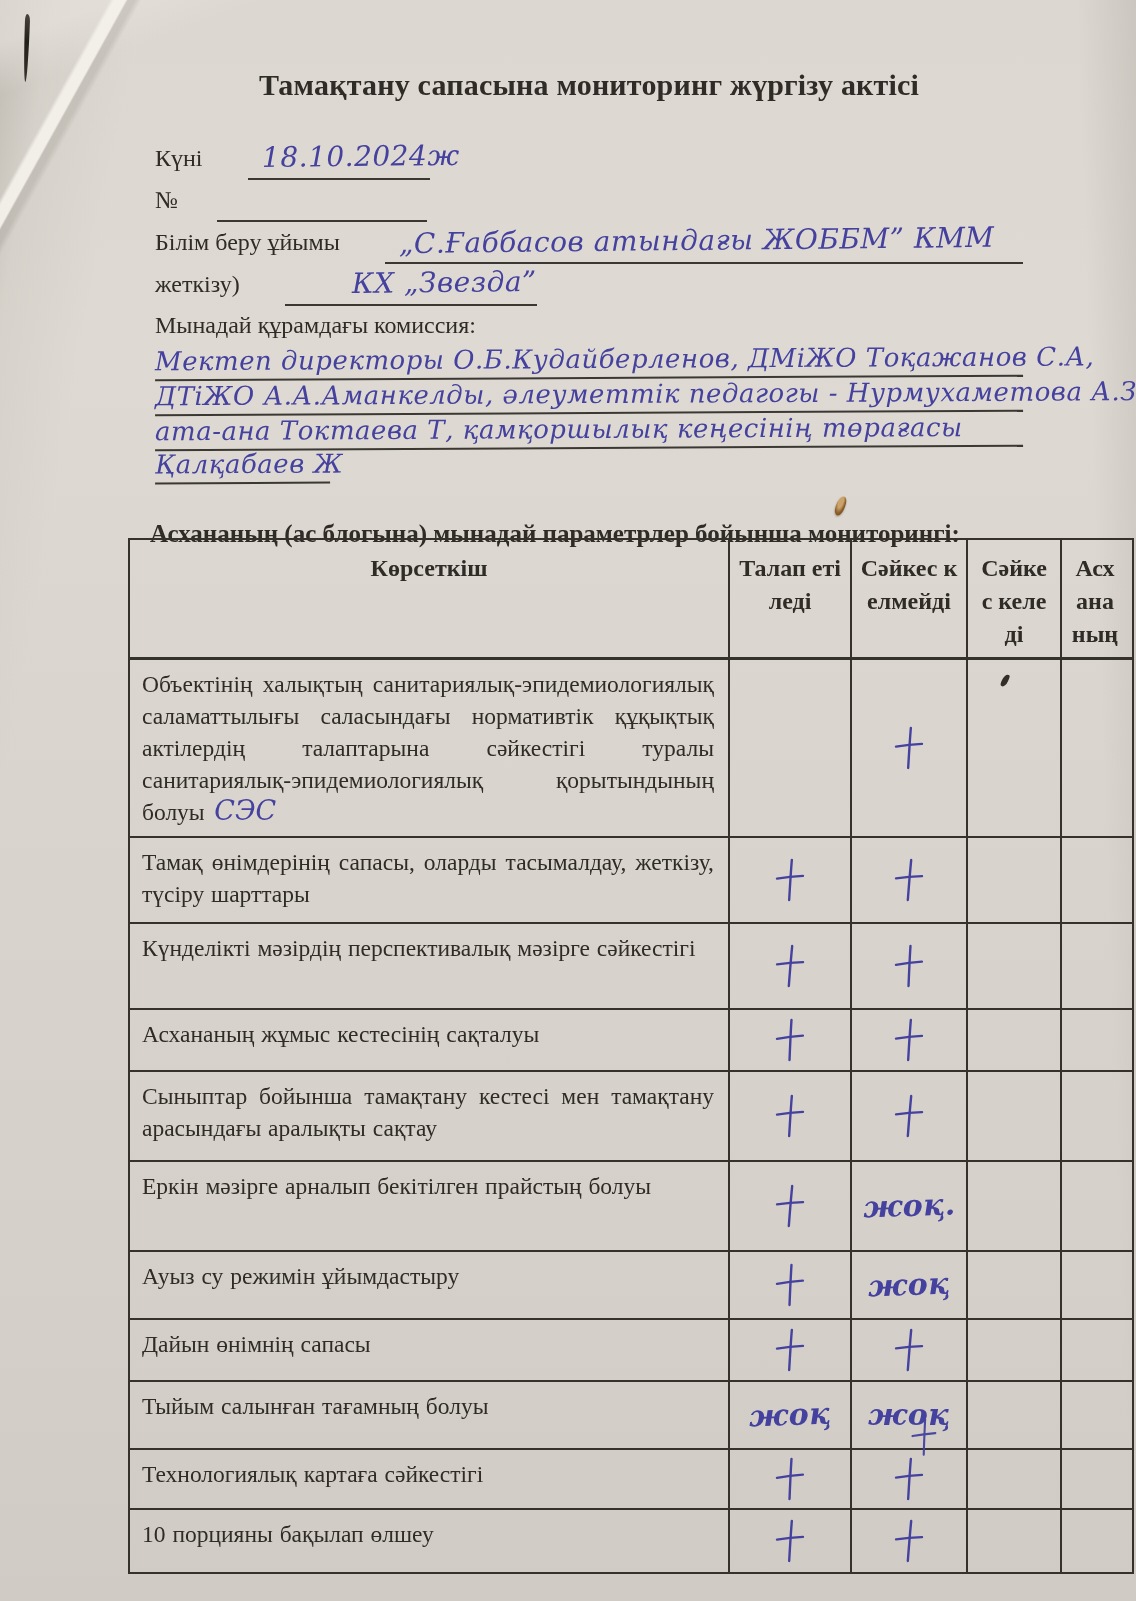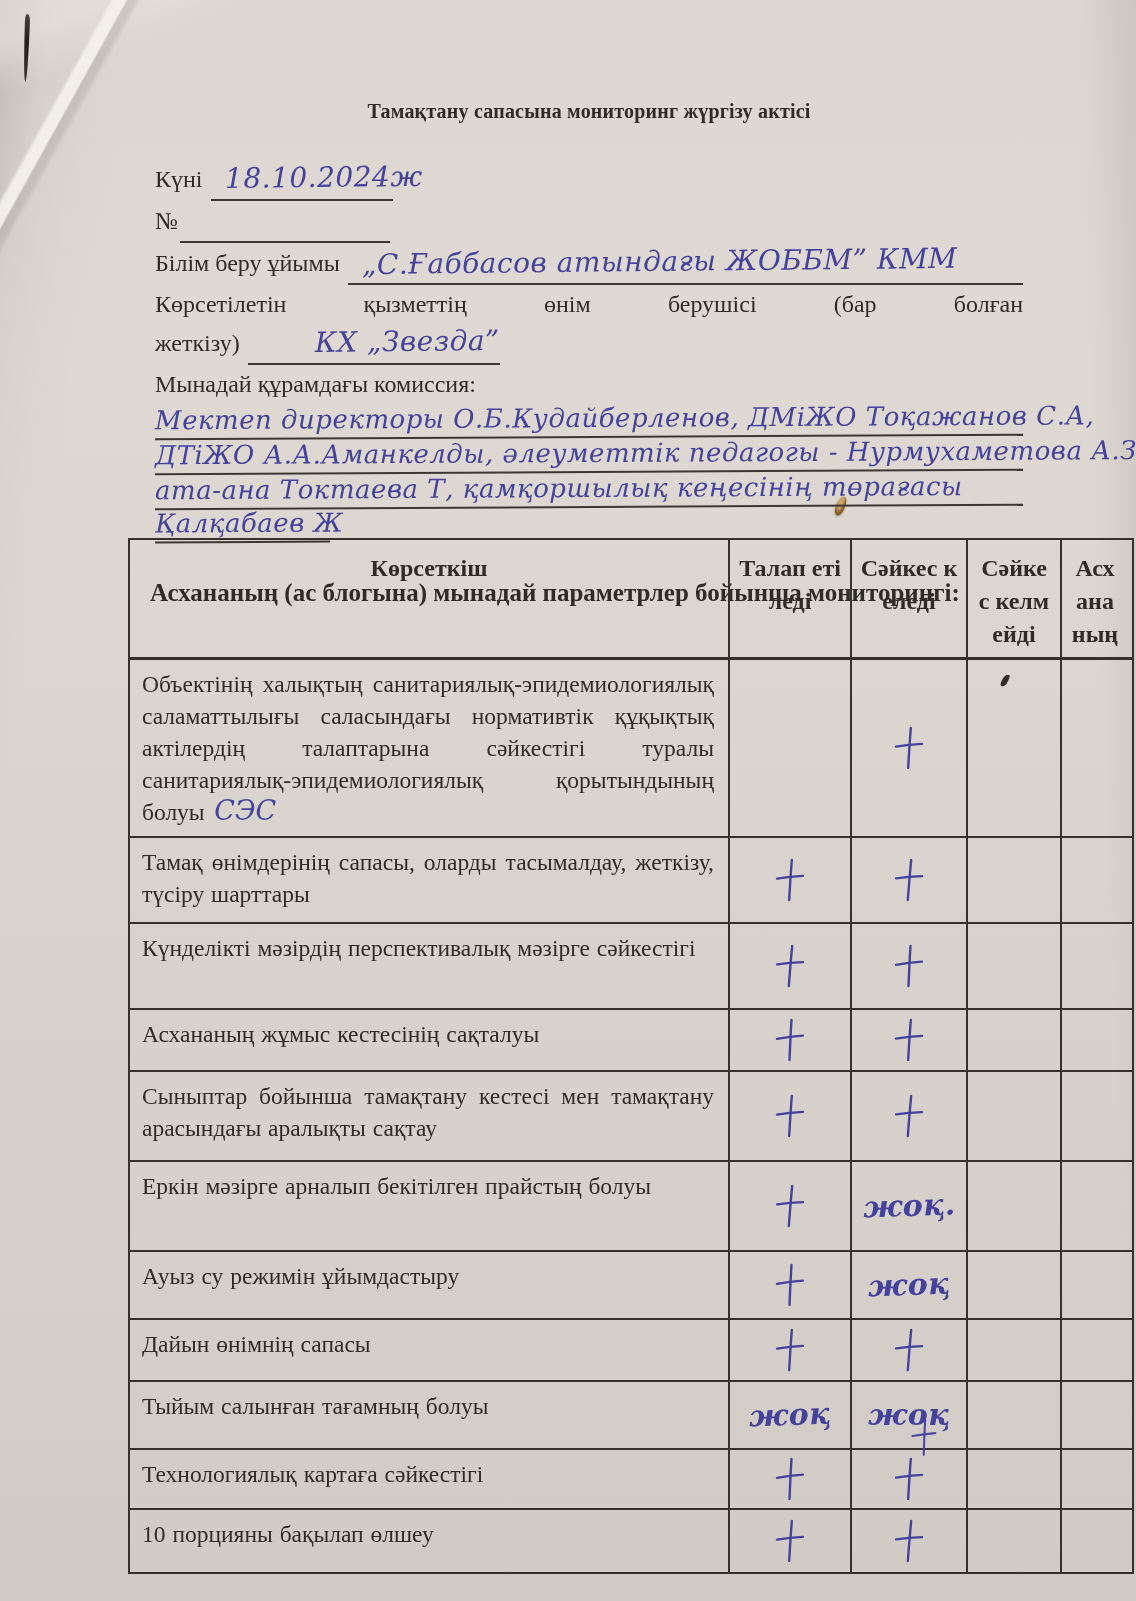--- a/index.html
+++ b/index.html
@@ -35,29 +35,29 @@
     position:absolute;left:836px;top:496px;width:9px;height:20px;
     background:radial-gradient(ellipse at 40% 30%, #caa26a 0 30%, #8a5c28 60%, #5f3c16 100%);
     border-radius:60% 40% 55% 45%;
     transform:rotate(18deg);
     box-shadow:0 1px 2px rgba(60,40,10,.4);
   }
 
   .content{position:absolute;left:155px;top:0;width:868px;}
 
   .title{
-    margin-top:100px;
+    margin-top:68px;
     text-align:center;
     font-weight:bold;
-    font-size:20px;
+    font-size:30px;
     letter-spacing:.2px;
   }
 
   .form{margin-top:36px;font-size:24px;line-height:40px;}
-  .fline{display:flex;align-items:baseline;white-space:nowrap;}
+  .fline{display:flex;align-items:baseline;white-space:nowrap;gap:37px;}
   .flabel{flex:0 0 auto;}
   .fill{
     flex:1 1 auto;
     border-bottom:2px solid #3b3733;
     margin-left:8px;
     min-height:30px;
     position:relative;
   }
   .fill.fixed{flex:0 0 auto;text-align:right;}
 
@@ -158,43 +158,42 @@
         <span class="fill fixed" style="width:182px;"><span class="hw hw-inline">18.10.2024ж</span></span>
       </div>
       <div class="fline">
         <span class="flabel">№</span>
         <span class="fill fixed" style="width:210px;margin-left:2px;"><span class="hw hw-inline"></span></span>
       </div>
       <div class="fline">
         <span class="flabel">Білім беру ұйымы</span>
         <span class="fill"><span class="hw hw-inline">„С.Ғаббасов атындағы ЖОББМ” КММ</span></span>
       </div>
-      <div class="jline">Көрсетілетін қызметтің өнім берушісі (бар болған</div>
       <div class="fline">
         <span class="flabel">жеткізу)</span>
         <span class="fill fixed" style="width:252px;"><span class="hw hw-inline">КХ „Звезда”</span></span>
       </div>
       <div class="plain-label">Мынадай құрамдағы комиссия:</div>
 
       <div class="hw hw-line">Мектеп директоры О.Б.Кудайберленов, ДМіЖО Тоқажанов С.А,</div>
       <div class="hw hw-line">ДТіЖО А.А.Аманкелды, әлеуметтік педагогы - Нурмухаметова А.З,</div>
       <div class="hw hw-line">ата-ана Токтаева Т, қамқоршылық кеңесінің төрағасы</div>
       <div class="hw hw-line short">Қалқабаев Ж</div>
 
       <div class="section-heading">Асхананың  (ас блогына) мынадай параметрлер бойынша мониторингі:</div>
     </div>
   </div>
 
   <div class="tblwrap">
     <div class="tbl">
       <div class="trow thead">
         <div class="cell hcell first">Көрсеткіш</div>
         <div class="cell hcell">Талап етіледі</div>
+        <div class="cell hcell">Сәйкес келмейді</div>
         <div class="cell hcell">Сәйкес келеді</div>
-        <div class="cell hcell">Сәйкес келмейді</div>
         <div class="cell hcell">Асхананың</div>
       </div>
 
     <div class="trow" style="min-height: 170px;">
           <div class="cell indicator"><span>Объектінің халықтың санитариялық-эпидемиологиялық саламаттылығы саласындағы нормативтік құқықтық актілердің талаптарына сәйкестігі туралы санитариялық-эпидемиологиялық қорытындының болуы</span><span class="hw hw-suffix"> СЭС</span></div>
           <div class="cell markcell"></div>
           <div class="cell markcell">
             <svg width="34" height="46" viewBox="0 0 34 46" style="transform: rotate(-0.5deg);">
               <path d="M19 3 Q17.5 20 16 43" fill="none" stroke="#45419f" stroke-width="2.4" stroke-linecap="round"></path>
               <path d="M4 21.5 Q17 19.5 30 19" fill="none" stroke="#45419f" stroke-width="2.4" stroke-linecap="round"></path>

